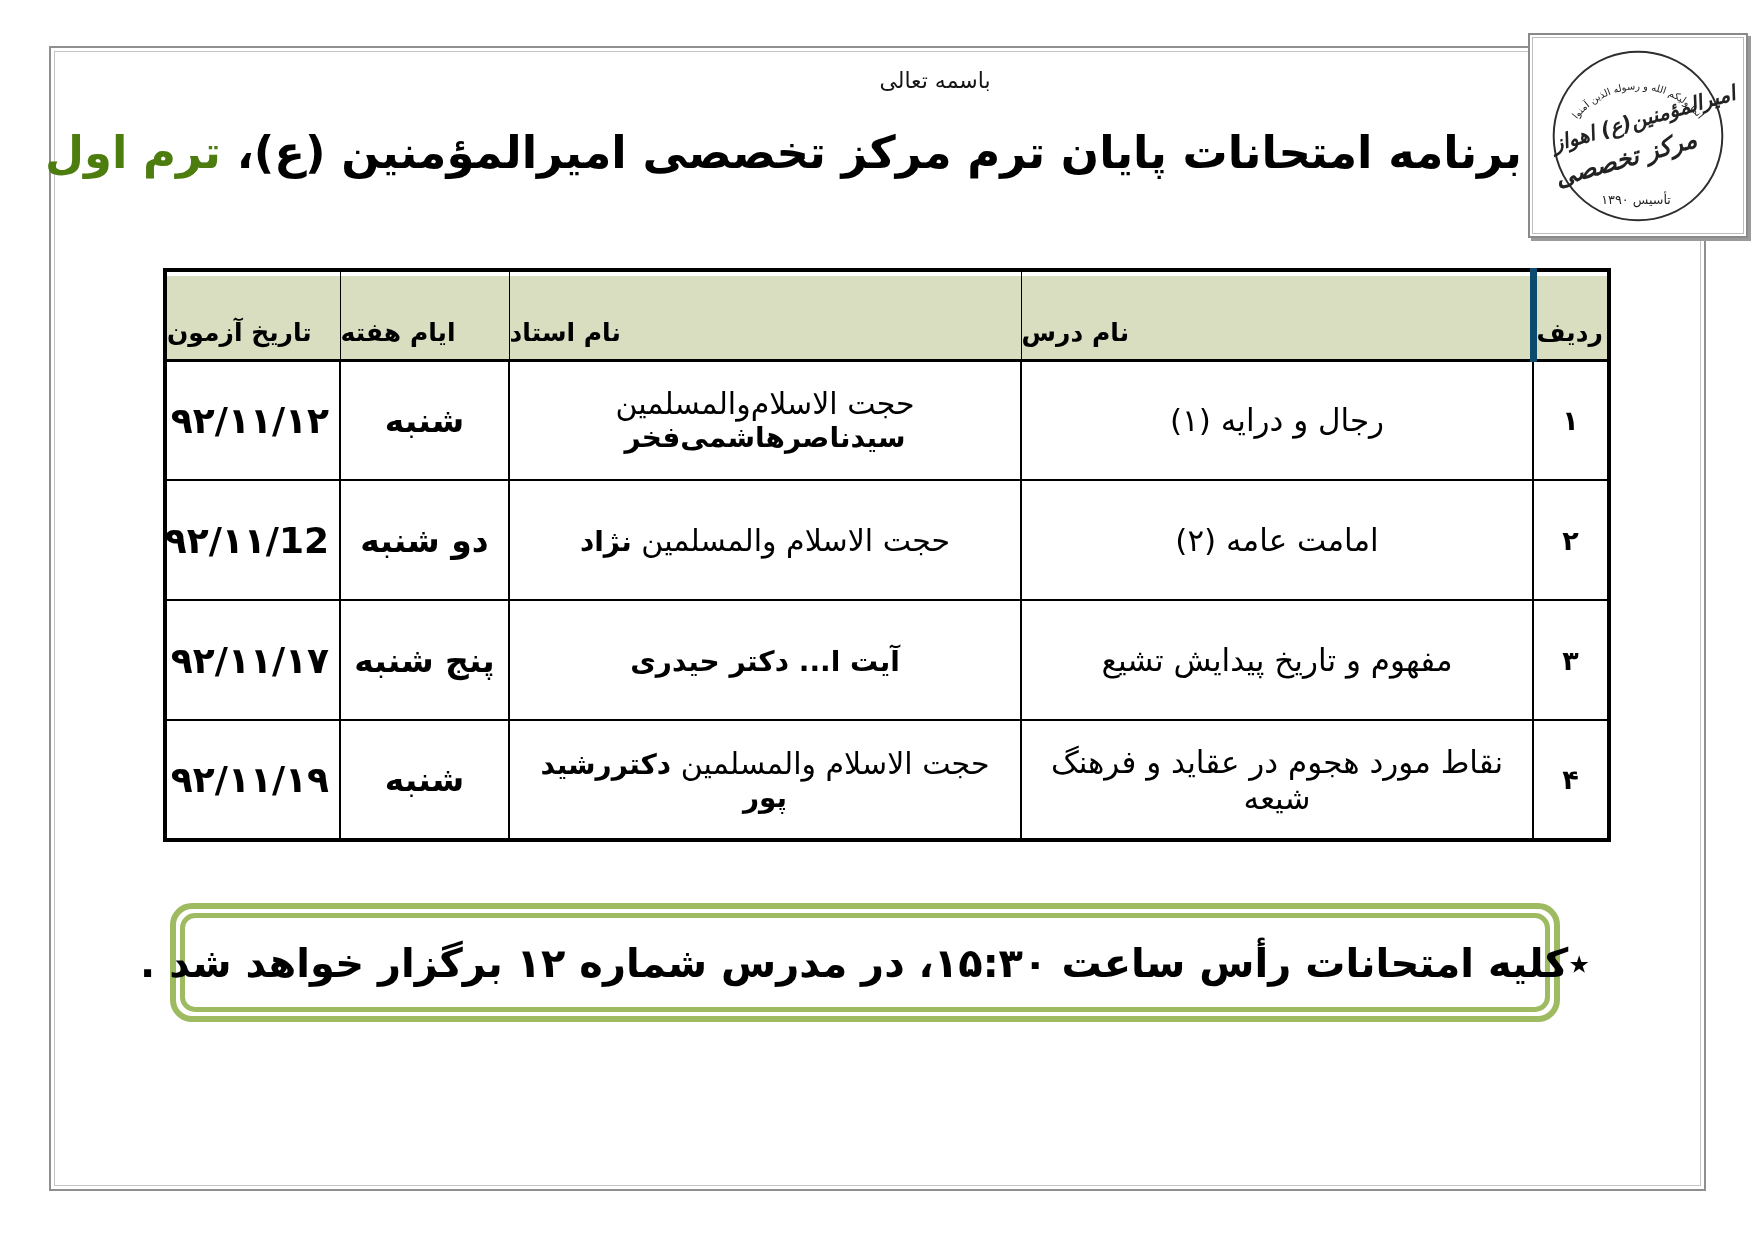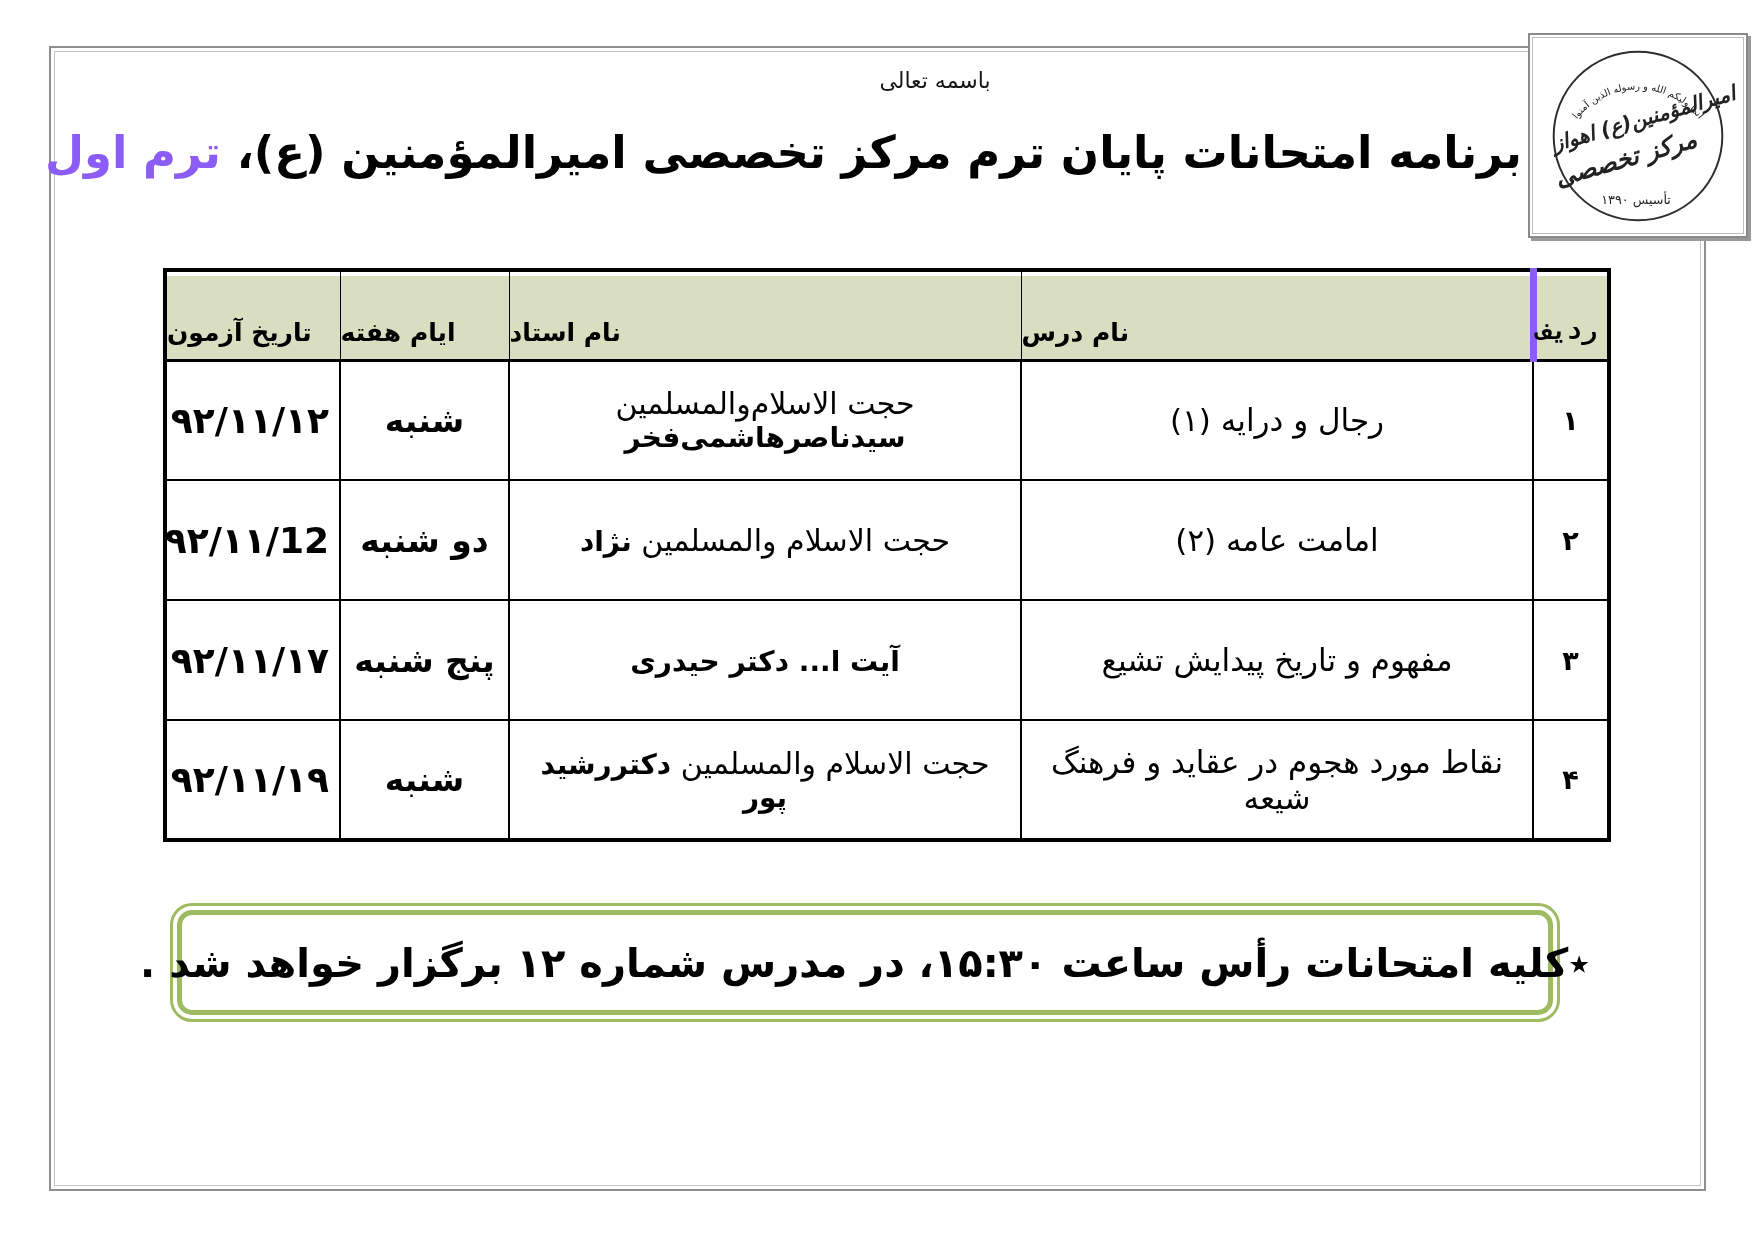--- a/index.html
+++ b/index.html
@@ -51,39 +51,39 @@
   .exam-table thead tr { height: 90px; }
   .exam-table tbody tr { height: 120px; }
   .exam-table th {
     border: 1px solid #000;
     border-bottom: 3px solid #000;
     font-size: 25px; font-weight: bold;
     vertical-align: bottom; padding-bottom: 12px;
     text-align: left;
     box-shadow: inset 0 4px 0 #ffffff;
   }
-  .exam-table th.th-row { border-left: 7px solid #8b5cf6; font-family: Liberation Mono, monospace; }
+  .exam-table th.th-row { border-left: 7px solid #0c4a6e; }
   .exam-table td {
     border: 2px solid #000;
     text-align: center; vertical-align: middle;
     padding: 4px 10px;
     color: #000;
   }
   td.cell-row      { font-size: 27px; font-weight: bold; }
   td.cell-course   { font-size: 31px; font-weight: normal; }
   td.cell-weekday  { font-size: 33px; font-weight: bold; }
   td.cell-date     { font-size: 36px; font-weight: bold; }
   td.cell-instructor { font-size: 27px; }
   .inst-prefix { font-weight: normal; font-size: 30px; }
   .inst-name   { font-weight: bold; font-size: 28px; }
   
   .note-box {
     position: absolute; left: 170px; top: 903px;
     width: 1390px; height: 119px;
-    border: 3px solid #737373;
+    border: 6px solid #737373;
     border-radius: 22px;
     padding: 4px;
     background: #fff;
   }
   .note-inner {
     width: 100%; height: 100%;
     border: 5px solid #9fbb62;
     border-radius: 15px;
     display: flex; align-items: center; justify-content: center;
   }
@@ -92,21 +92,21 @@
     white-space: nowrap; letter-spacing: -1px;
   }
 </style>
 </head>
 <body>
 
 <div class="page"></div>
 
 <div class="bismillah">باسمه تعالی</div>
 
-<h1 class="title"><span>برنامه امتحانات پایان ترم مرکز تخصصی امیرالمؤمنین (ع)، </span><span style="color: #8b5cf6; margin-left: 32px;">ترم اول</span><span> ( نیمسال اول ۹۳ – ۹۲ )</span></h1>
+<h1 class="title"><span>برنامه امتحانات پایان ترم مرکز تخصصی امیرالمؤمنین (ع)، </span><span style="color: #4d7c0f; margin-left: 32px;">ترم اول</span><span> ( نیمسال اول ۹۳ – ۹۲ )</span></h1>
 
 <div class="logo-box">
   <svg viewBox="0 0 220 205">
     <defs>
       <path id="arcTop" d="M 32,122 A 79,79 0 0 1 188,122"></path>
     </defs>
     <circle cx="110" cy="103" r="86" fill="none" stroke="#2e2e2e" stroke-width="2"></circle>
     <text class="stamp-text" font-size="10" text-anchor="middle">
       <textPath href="#arcTop" startOffset="50%">انما ولیکم الله و رسوله الذین آمنوا</textPath>
     </text>

